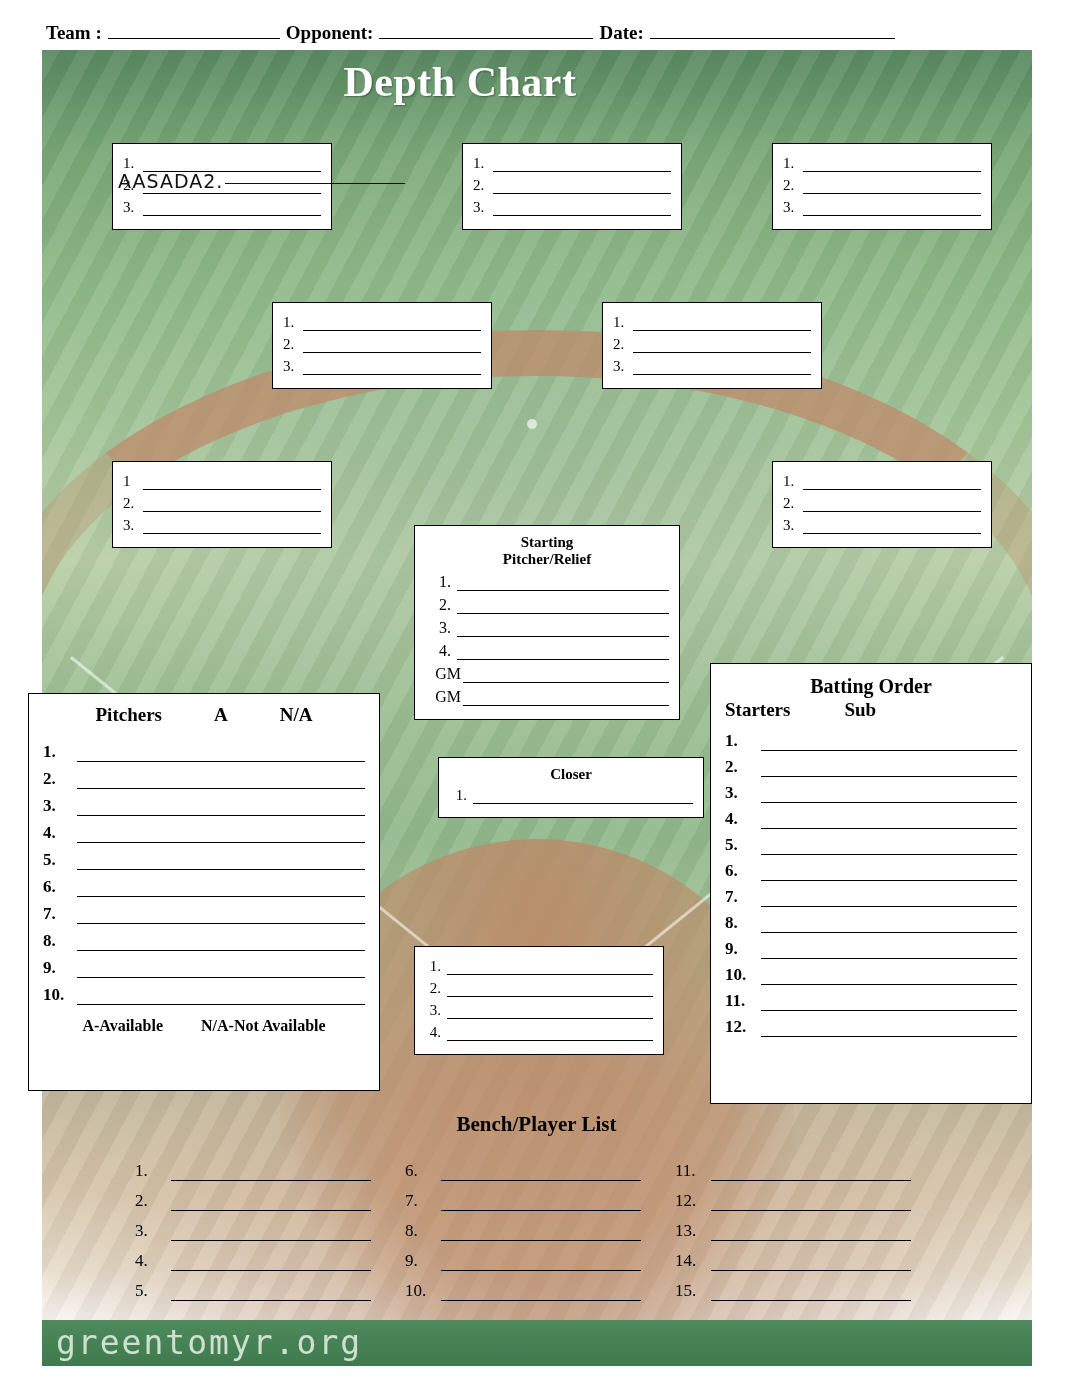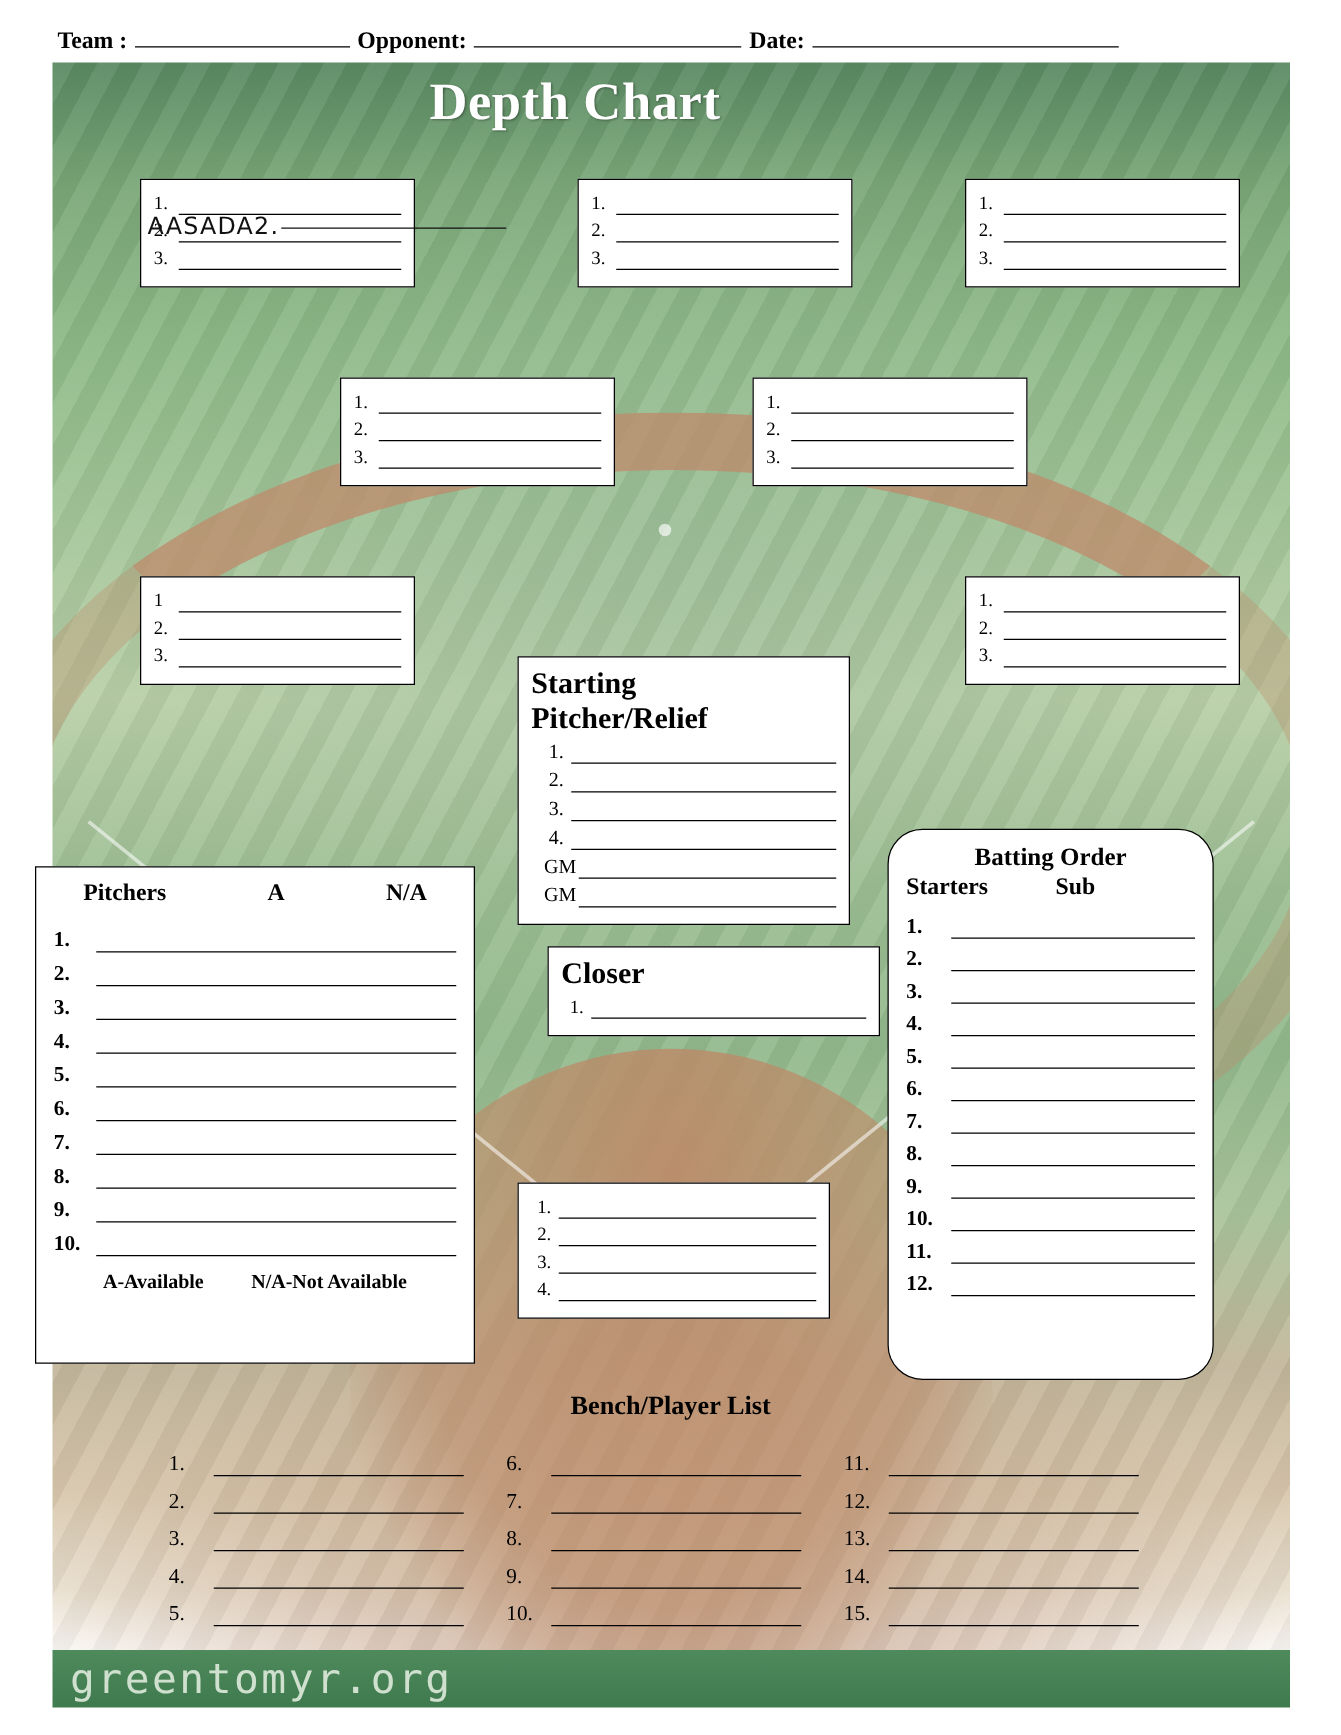--- a/index.html
+++ b/index.html
@@ -111,22 +111,23 @@
   }
 
   
   .box {
     position: absolute;
     background: #ffffff;
     border: 1.6px solid #000;
     padding: 8px 10px;
   }
   .box .boxtitle {
+    text-align: center;
     font-weight: bold;
-    font-size: 24px;
+    font-size: 15px;
     line-height: 1.15;
     margin-bottom: 4px;
   }
   .line-item {
     display: flex; align-items: flex-end;
     font-size: 15px;
     margin: 3px 0 5px 0;
   }
   .line-item .num { width: 18px; flex: none; text-align: left; }
   .line-item .rule {
@@ -174,33 +175,33 @@
   .closer-box { left: 438px; top: 757px; width: 266px; }
   .closer-box .line-item .num { width: 22px; text-align: right; padding-right: 4px; }
 
   
   .catcher-box { left: 414px; top: 946px; width: 250px; }
   .catcher-box .line-item .num { width: 20px; text-align: right; padding-right: 4px; }
 
   
   .pitchers-box { left: 28px; top: 693px; width: 352px; height: 398px; padding: 10px 14px; }
   .pitchers-head {
-    display: flex; justify-content: center; gap: 81px;
+    display: flex; justify-content: center; gap: 52px;
     font-weight: bold; font-size: 19px; margin-bottom: 16px;
   }
   .pitchers-box .line-item { font-size: 17px; font-weight: bold; margin: 5px 0 7px 0; }
   .pitchers-box .line-item .num { width: 32px; }
   .pitchers-box .line-item .rule { border-bottom: 1.6px solid #000; }
   .pitchers-foot {
     display:flex; justify-content:center; gap: 38px;
     font-weight: bold; font-size: 16px; margin-top: 12px;
   }
 
   
-  .batting-box { left: 710px; top: 663px; width: 261px; height: 441px; padding: 10px 14px; border-radius: 28px; }
+  .batting-box { left: 710px; top: 663px; width: 322px; height: 441px; padding: 10px 14px; }
   .batting-head { text-align:center; font-weight:bold; font-size: 20px; line-height:1.25; }
   .batting-sub { display:flex; justify-content:flex-start; gap: 54px; font-weight:bold; font-size:19px; margin-bottom: 10px;}
   .batting-box .line-item { font-size: 17px; font-weight: bold; margin: 4px 0 6px 0; }
   .batting-box .line-item .num { width: 34px; }
   .batting-box .line-item .rule { border-bottom: 1.6px solid #000; }
 
   
   .bench-title {
     position: absolute; left: 0; top: 1112px; width: 1073px;
     text-align: center; font-size: 21px; font-weight: bold; color:#000;

